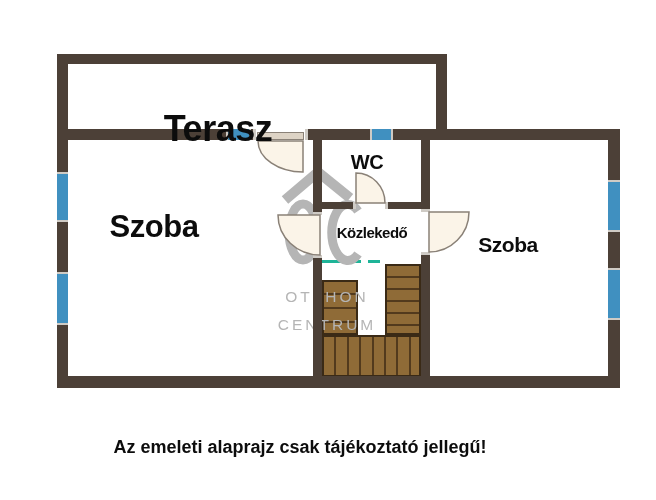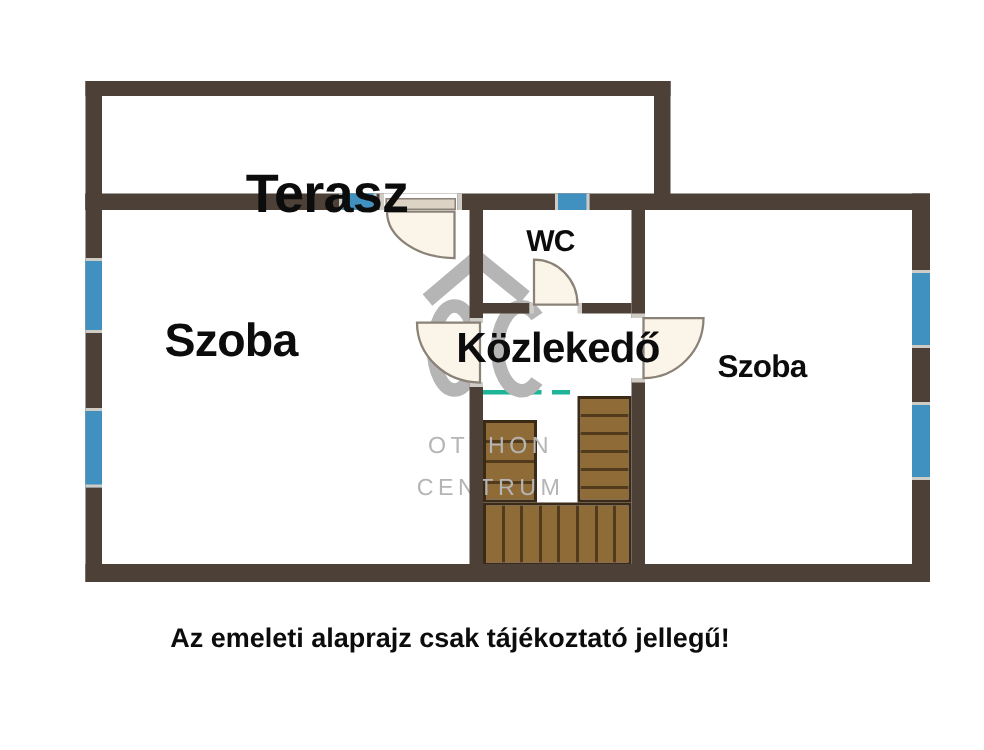--- a/index.html
+++ b/index.html
@@ -91,18 +91,18 @@
   <svg id="door-layer" width="656" height="500">
     <path class="door-shape" d="M 303 141 L 258 141 A 45 31 0 0 0 303 172 Z"></path>
     <path class="door-shape" d="M 356 203 L 356 173 A 29 30 0 0 1 385 203 Z"></path>
     <path class="door-shape" d="M 320 215 L 278 215 A 42 40 0 0 0 320 255 Z"></path>
     <path class="door-shape" d="M 429 212 L 469 212 A 40 40 0 0 1 429 252 Z"></path>
   </svg>
 
   <div class="room-label" style="left:218px;top:84px;font-size:36px;margin-top:45px;">Terasz</div>
   <div class="room-label" style="left:154px;top:227px;font-size:31px;">Szoba</div>
   <div class="room-label" style="left:367px;top:162px;font-size:20px;text-align:right;">WC</div>
-  <div class="room-label" style="left:372px;top:232px;font-size:28px;">Közlekedő</div>
+  <div class="room-label" style="left:372px;top:232px;font-size:15px;">Közlekedő</div>
   <div class="room-label" style="left:508px;top:245px;font-size:21px;">Szoba</div>
 
-  <div class="caption" style="left:300px;top:426px;">Az emeleti alaprajz csak tájékoztató jellegű!</div>
+  <div class="caption" style="left:300px;top:447px;">Az emeleti alaprajz csak tájékoztató jellegű!</div>
 
 </div>
 
 </body></html>

